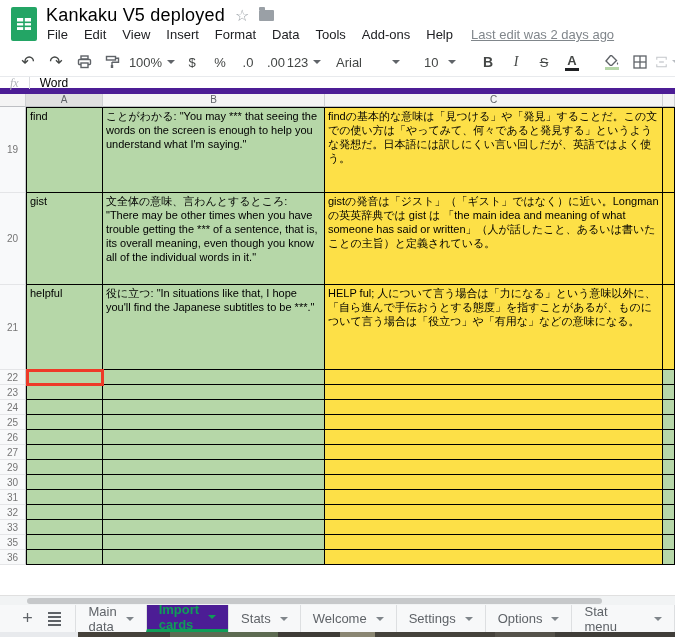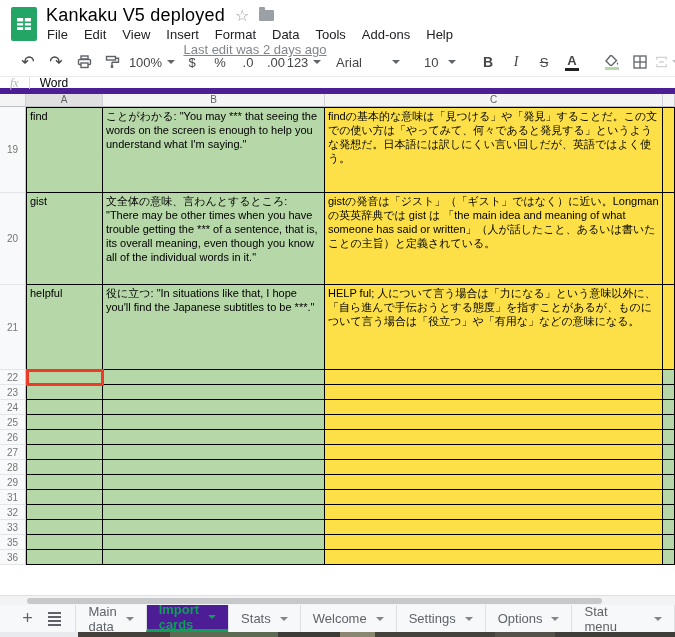--- a/index.html
+++ b/index.html
@@ -7,21 +7,21 @@
     font-family:"Liberation Sans", sans-serif; }
   
   #top-header { position:absolute; top:0; left:0; width:675px; height:48px; background:#fff; }
   #logo { position:absolute; left:11px; top:7px; }
   #title-row { position:absolute; left:46px; top:5px; display:flex; align-items:center; gap:10px; }
   #doc-title { font-size:18px; color:#000; letter-spacing:.2px; }
   .star { color:#9aa0a6; font-size:15px; line-height:1; }
   .folder { width:15px; height:11px; background:#9aa0a6; border-radius:1px; position:relative; }
   .folder:before { content:""; position:absolute; top:-3px; left:0; width:6px; height:3px;
     background:#9aa0a6; border-radius:1px 1px 0 0; }
-  #menu-row { position:absolute; left:39px; top:27px; display:flex; align-items:center; height:18px;flex-direction:column; }
+  #menu-row { position:absolute; left:39px; top:27px; display:flex; height:18px; }
   .menu-item { font-size:13px; color:#202124; padding:0 8px; cursor:default; }
   #last-edit { font-size:13px; color:#80868b; text-decoration:underline; margin-left:10px; white-space:nowrap; }
   
   #toolbar { position:absolute; top:48px; left:0; width:675px; height:29px;
     display:flex; align-items:center; padding-left:14px; border-bottom:1px solid #e8eaed;
     color:#5f6368; white-space:nowrap; overflow:hidden; }
   .tbtn { display:flex; align-items:center; justify-content:center; min-width:24px; height:24px;
     margin:0 2px; font-size:13px; color:#444746; }
   .tsep { width:1px; height:18px; background:#dadce0; margin:0 6px; }
   .dd { width:0; height:0; border-left:4px solid transparent; border-right:4px solid transparent;
@@ -269,28 +269,28 @@
         <div class="cell cD dark"></div>
       </div>
       <div class="row" style="height: 15px;">
         <div class="gut">27</div>
         <div class="cell cA dark"></div>
         <div class="cell cB dark"></div>
         <div class="cell cC light"></div>
         <div class="cell cD dark"></div>
       </div>
       <div class="row" style="height: 15px;">
-        <div class="gut">28</div>
-        <div class="cell cA dark"></div>
-        <div class="cell cB dark"></div>
-        <div class="cell cC light"></div>
-        <div class="cell cD dark"></div>
-      </div>
-      <div class="row" style="height: 15px;">
         <div class="gut">29</div>
+        <div class="cell cA dark"></div>
+        <div class="cell cB dark"></div>
+        <div class="cell cC light"></div>
+        <div class="cell cD dark"></div>
+      </div>
+      <div class="row" style="height: 15px;">
+        <div class="gut">30</div>
         <div class="cell cA dark"></div>
         <div class="cell cB dark"></div>
         <div class="cell cC light"></div>
         <div class="cell cD dark"></div>
       </div>
       <div class="row" style="height: 15px;">
         <div class="gut">31</div>
         <div class="cell cA dark"></div>
         <div class="cell cB dark"></div>
         <div class="cell cC light"></div>

